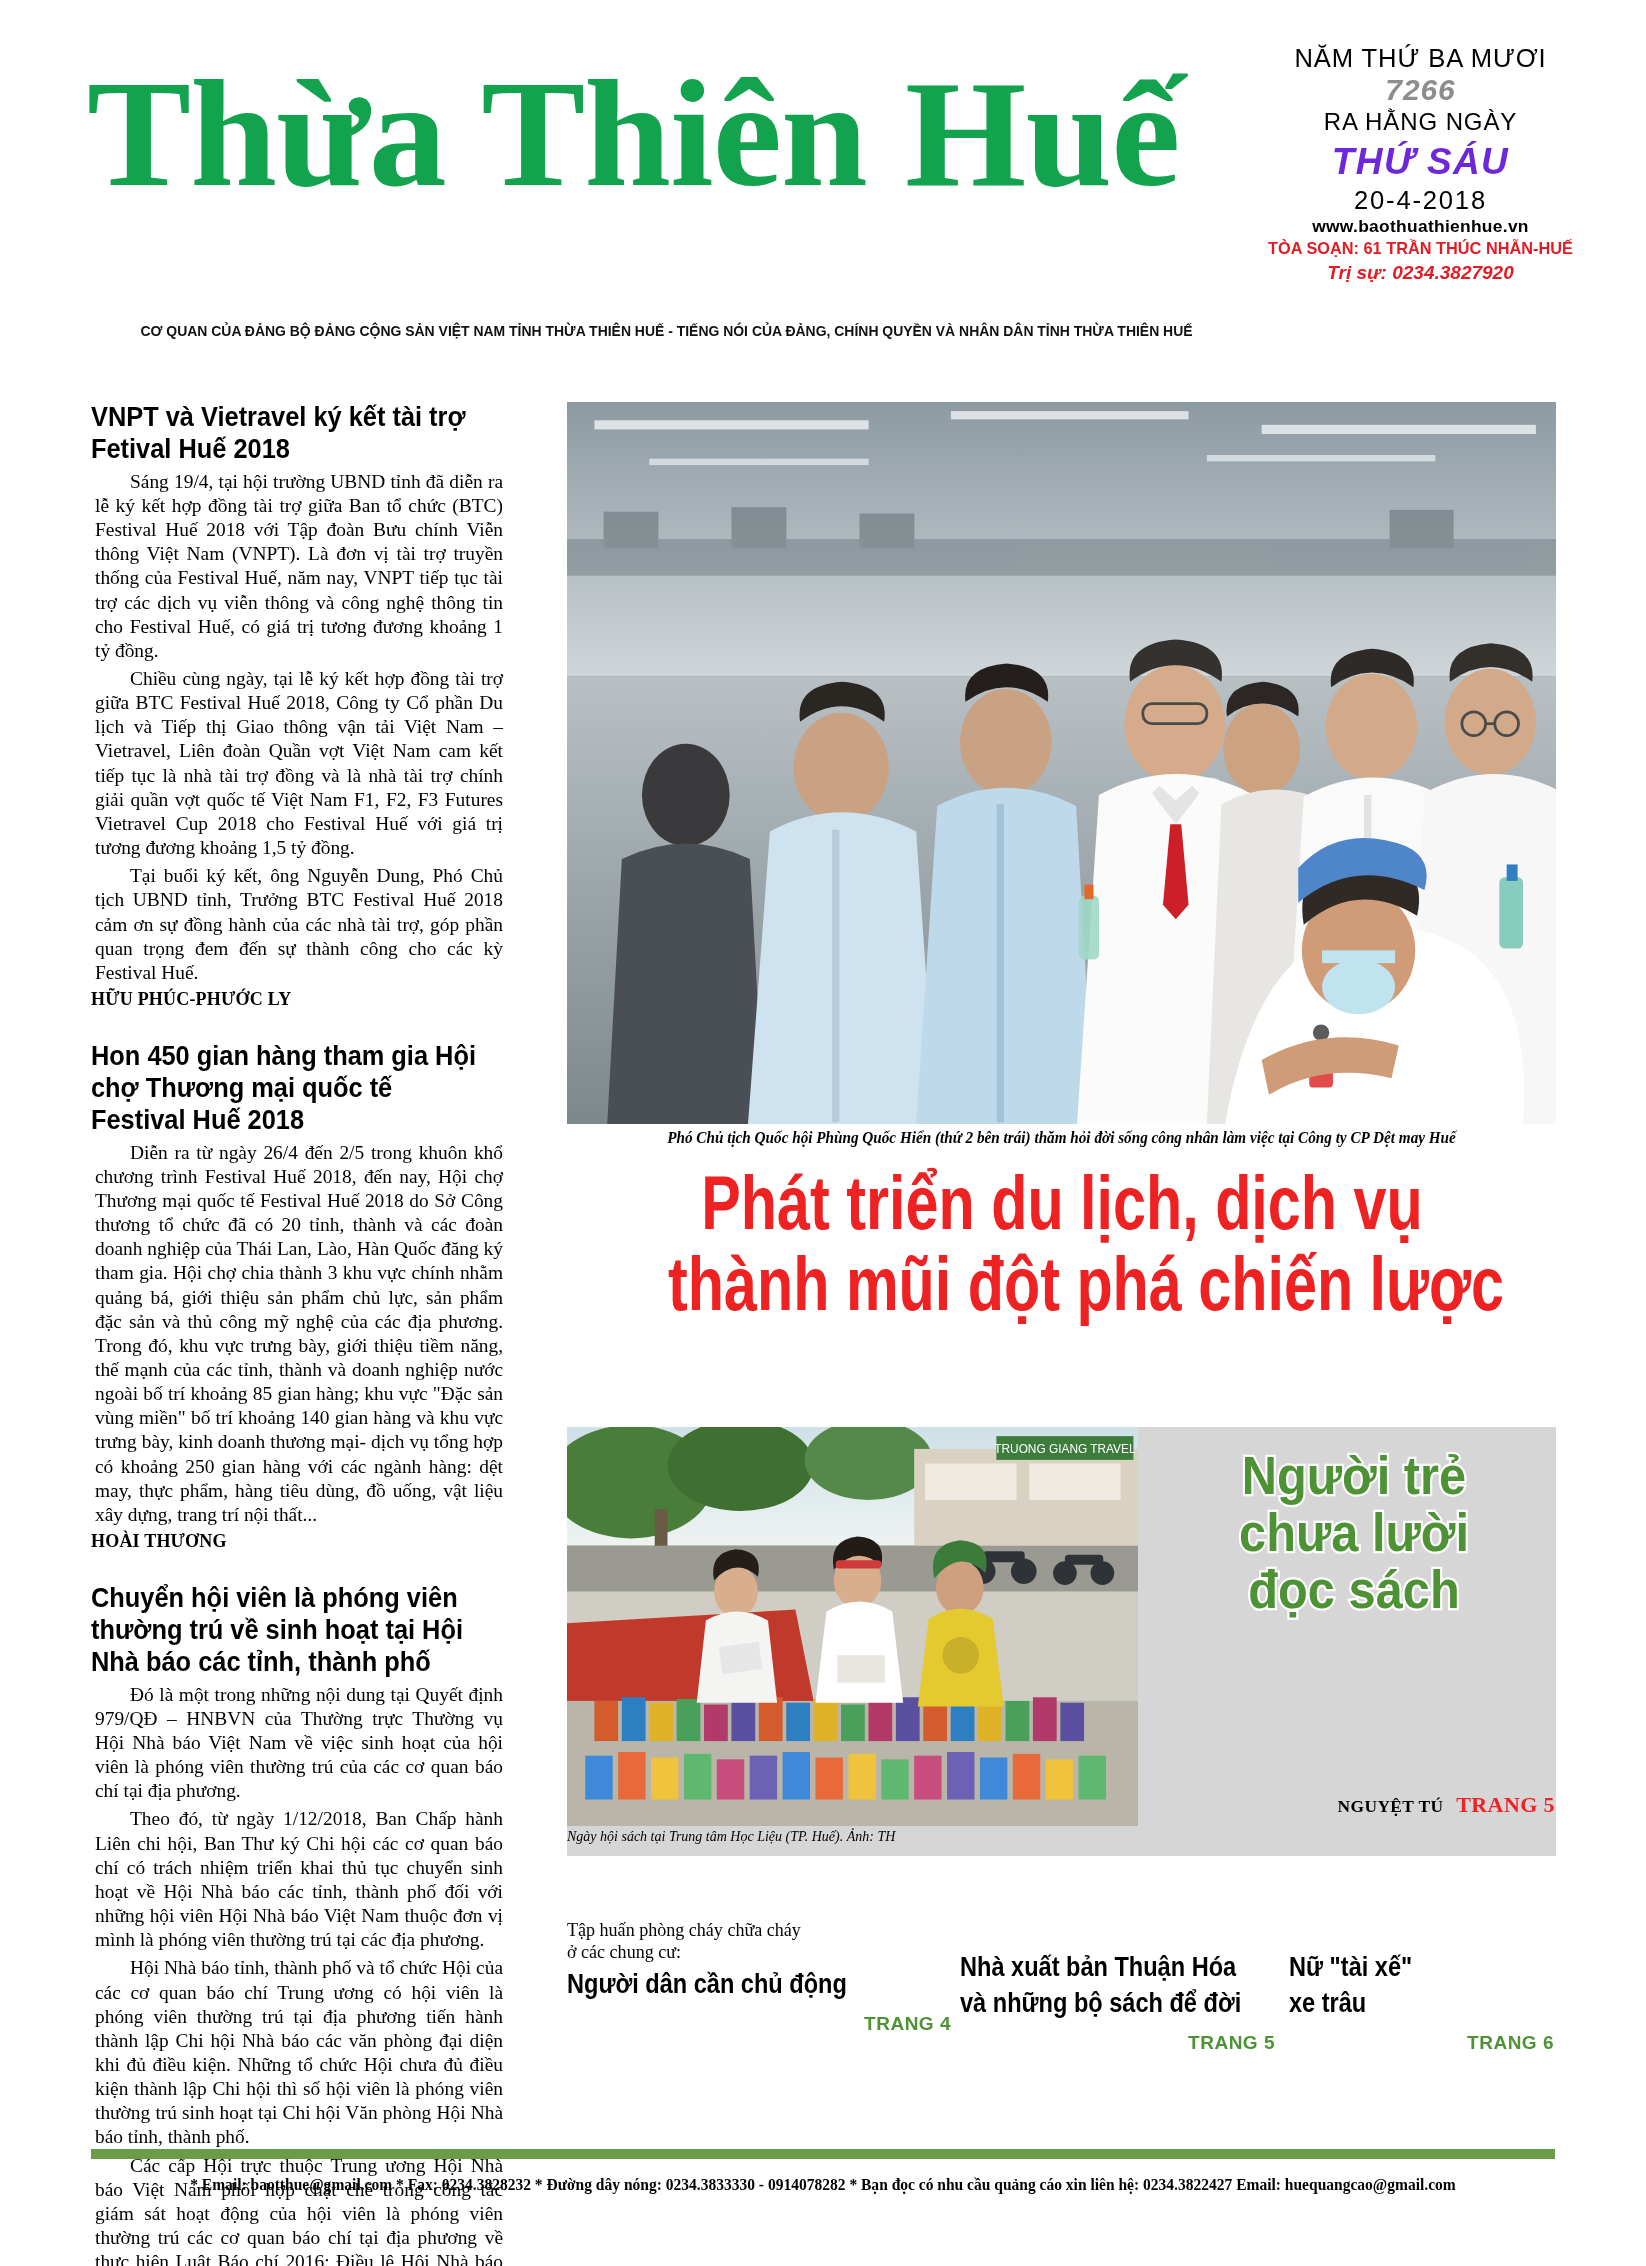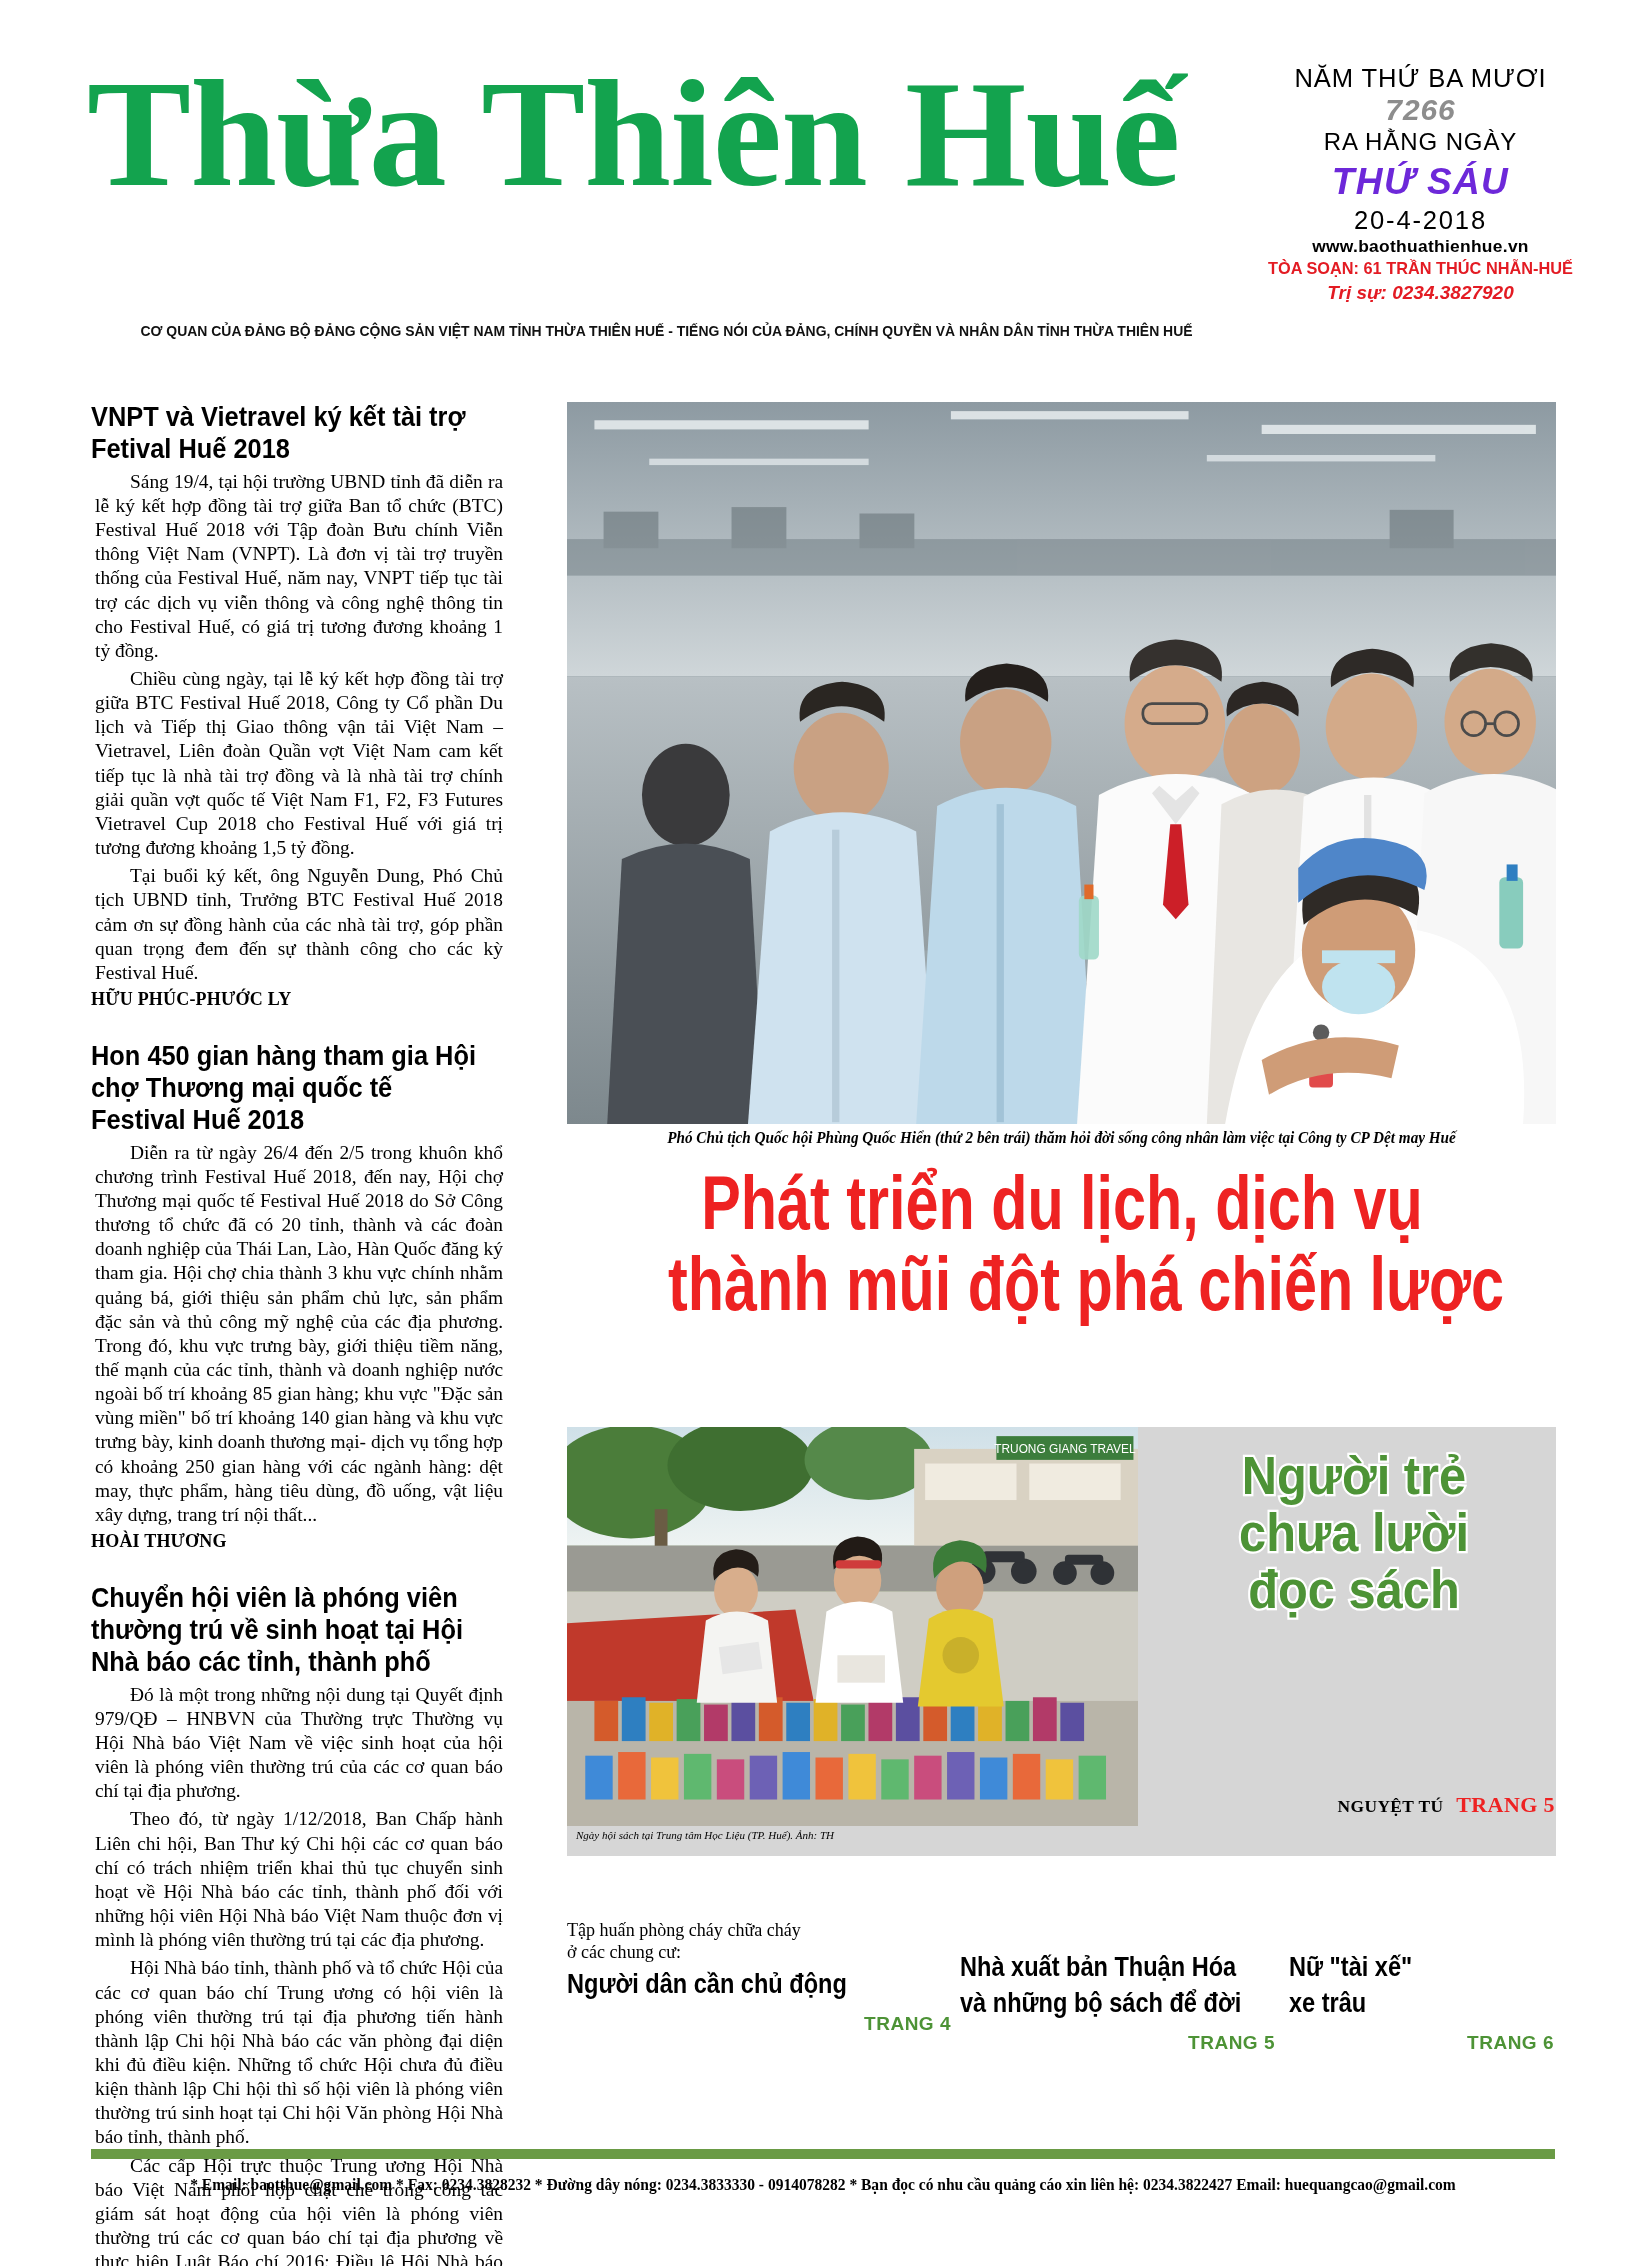--- a/index.html
+++ b/index.html
@@ -54,21 +54,21 @@
     font-size: 15px;
     color: #111;
     transform: scaleX(0.93);
     transform-origin: center top;
     white-space: nowrap;
   }
 
   .head-right {
     position: absolute;
     left: 1238px;
-    top: 64px;
+    top: 44px;
     width: 365px;
     text-align: center;
     font-family: "Liberation Sans", sans-serif;
   }
   .hr-year {
     font-size: 25.6px;
     font-weight: normal;
     letter-spacing: 0.9px;
     color: #000;
     line-height: 1.15;
@@ -242,23 +242,23 @@
     overflow: hidden;
     background: #7f8f6a;
   }
   .photo2-caption {
     position: absolute;
     left: 0px;
     top: 402px;
     width: 571px;
     font-family: "Liberation Serif", serif;
     font-style: italic;
-    font-size: 11px;
-    color: #000;
-    padding-left: 9px;
+    font-size: 14px;
+    color: #000;
+    padding-left: 0;
     box-sizing: border-box;
     white-space: nowrap;
   }
   .green-head {
     position: absolute;
     left: 585px;
     top: 20px;
     width: 404px;
     text-align: center;
     font-family: "Liberation Sans", sans-serif;

